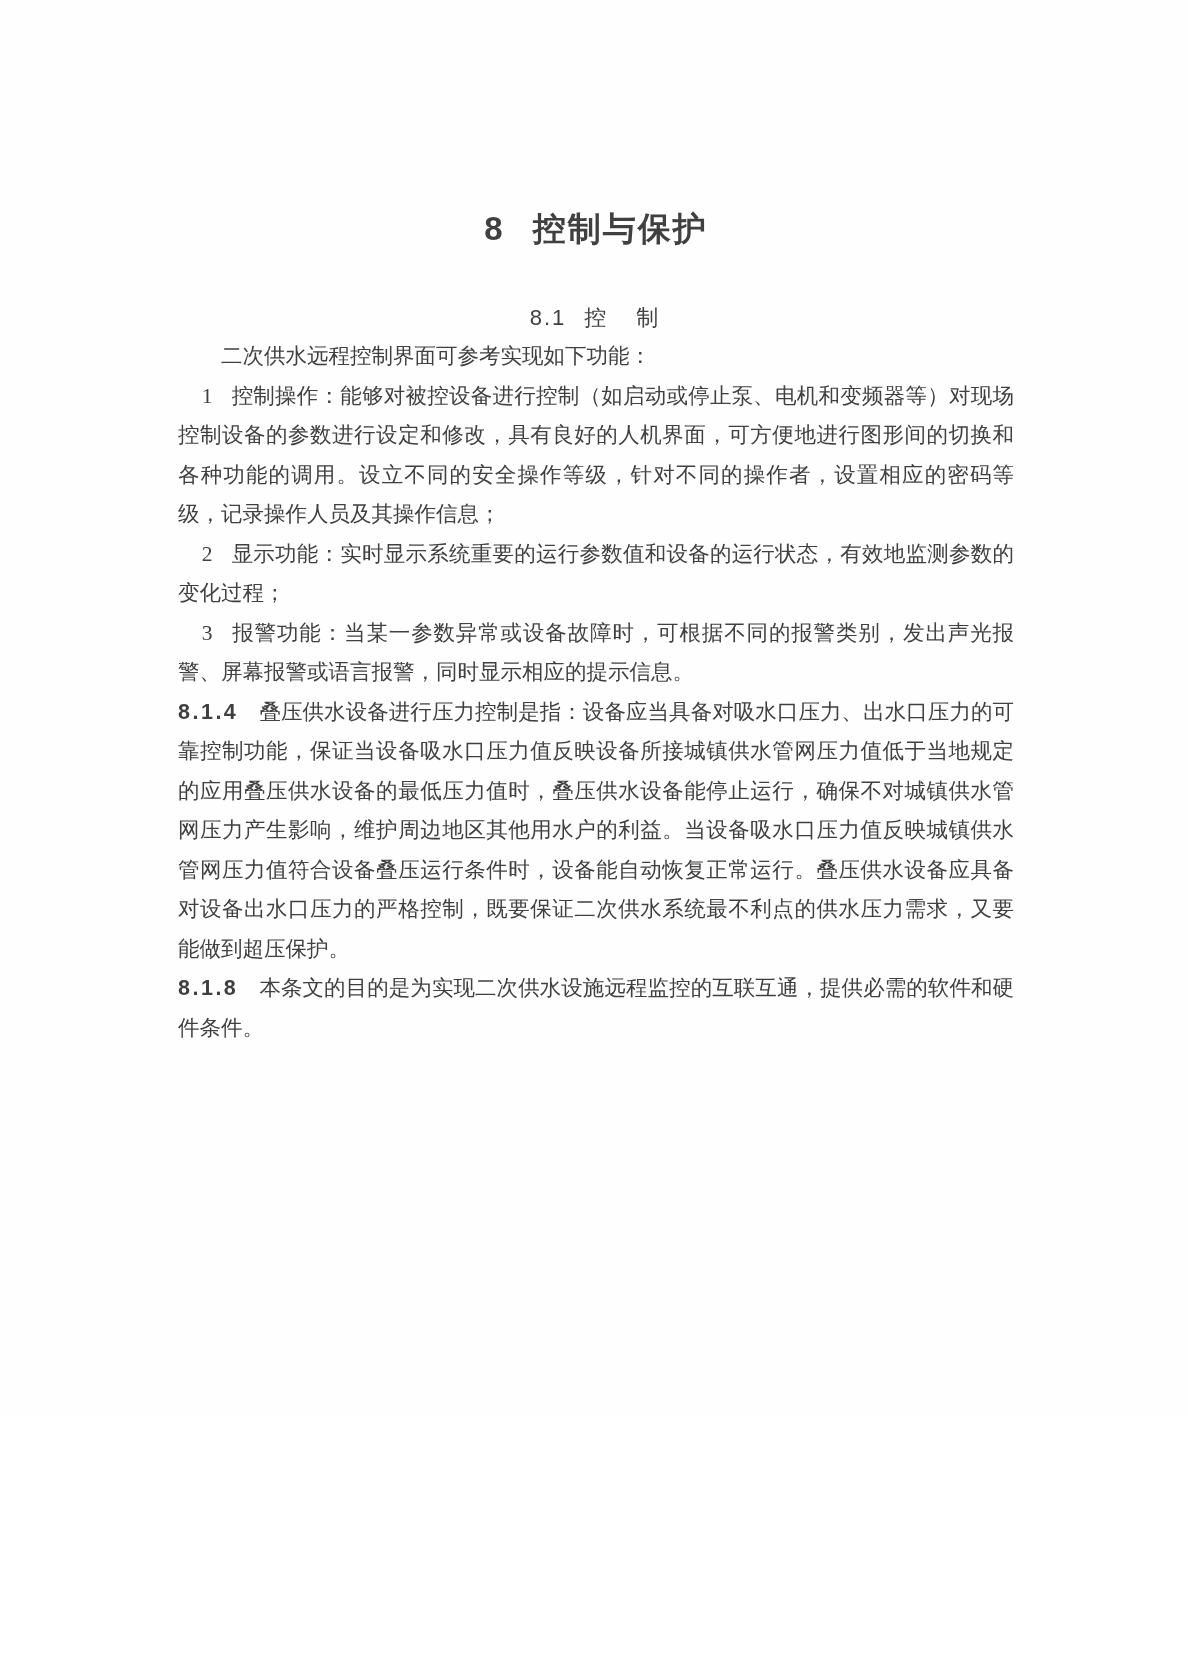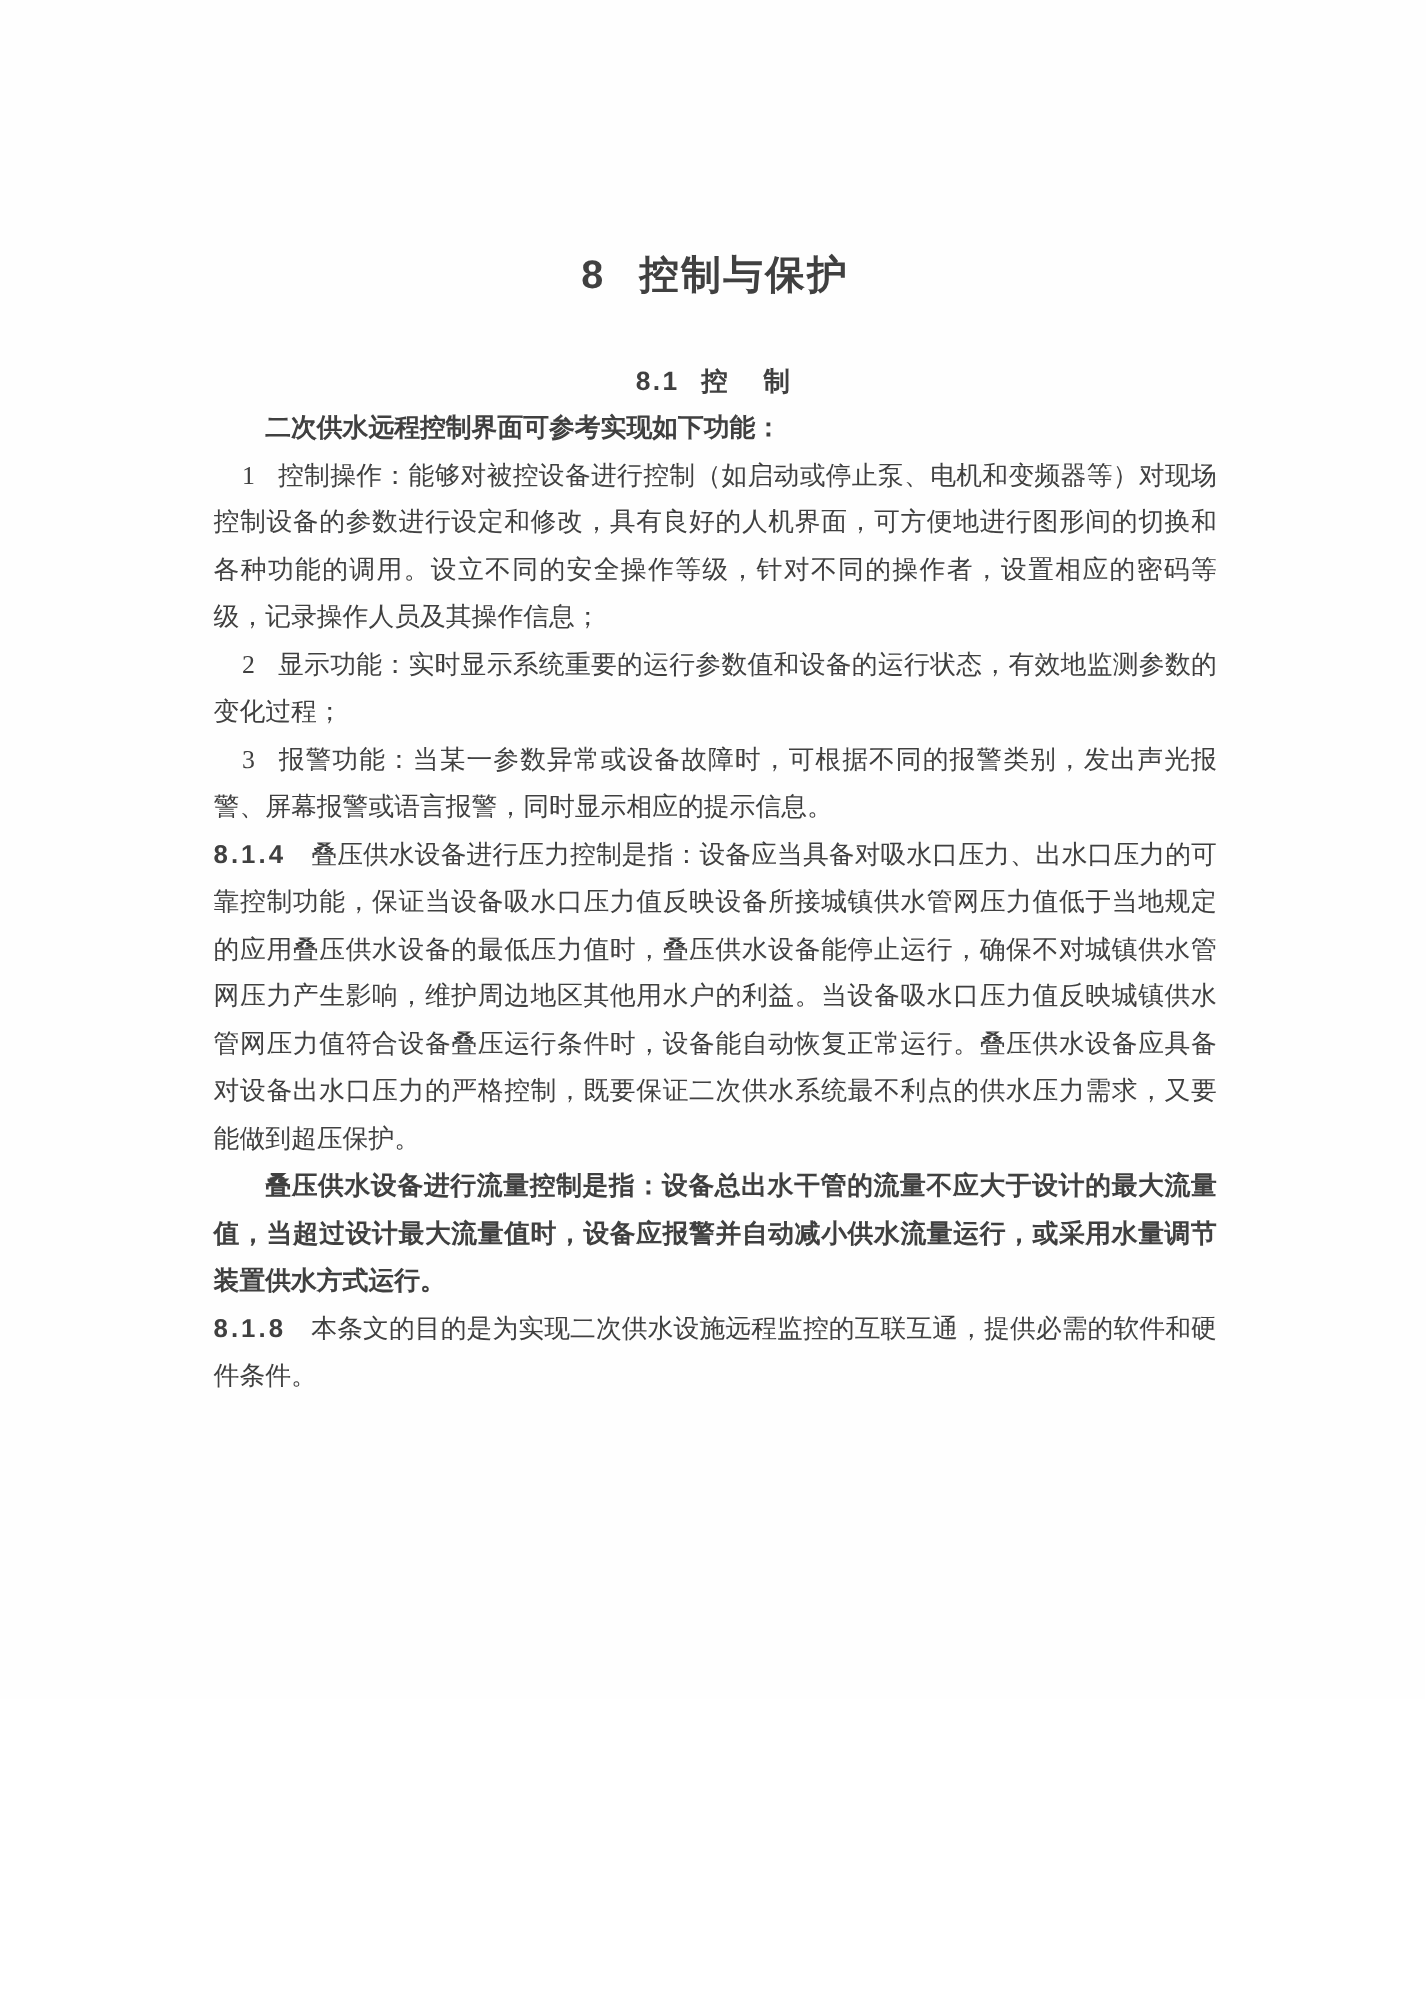--- a/index.html
+++ b/index.html
@@ -32,21 +32,21 @@
   .doc-title .chapter-num {
     margin-right: 28px;
   }
   .section-heading {
     position: absolute;
     top: 303px;
     left: 178px;
     width: 836px;
     text-align: center;
     font-family: "Liberation Sans", "DejaVu Sans", sans-serif;
-    font-weight: bold;
+    font-weight: normal;
     font-size: 22px;
     line-height: 30px;
     white-space: nowrap;
   }
   .section-heading .section-num {
     margin-right: 18px;
     letter-spacing: 2px;
   }
   .section-heading .section-title {
     letter-spacing: 4px;
@@ -60,21 +60,20 @@
     line-height: 39.5px;
     text-align: justify;
     text-justify: inter-ideograph;
   }
   .body-text p {
     margin: 0;
     padding: 0;
   }
   p.indent {
     text-indent: 2em;
-    font-weight: bold;
   }
   p.item {
     text-indent: 1.1em;
   }
   .clause-num {
     font-family: "Liberation Sans", "DejaVu Sans", sans-serif;
     font-weight: bold;
     letter-spacing: 2.5px;
     margin-right: 21px;
   }
@@ -112,21 +111,20 @@
     <p class="item"><span class="item-num">1</span><span>控制操作：能够对被控设备进行控制（如启动或停止泵、电机和变频器等）对现场控制设备的参数进行设定和修改，具有良好的人机界面，可方便地进行图形间的切换和各种功能的调用。设立不同的安全操作等级，针对不同的操作者，设置相应的密码等级，记录操作人员及其操作信息；</span></p>
 
     <p class="item"><span class="item-num">2</span><span>显示功能：实时显示系统重要的运行参数值和设备的运行状态，有效地监测参数的变化过程；</span></p>
 
     <p class="item"><span class="item-num">3</span><span>报警功能：当某一参数异常或设备故障时，可根据不同的报警类别，发出声光报警、屏幕报警或语言报警，同时显示相应的提示信息。</span></p>
 
 
 
     <p class="clause"><span class="clause-num">8.1.4</span><span>叠压供水设备进行压力控制是指：设备应当具备对吸水口压力、出水口压力的可靠控制功能，保证当设备吸水口压力值反映设备所接城镇供水管网压力值低于当地规定的应用叠压供水设备的最低压力值时，叠压供水设备能停止运行，确保不对城镇供水管网压力产生影响，维护周边地区其他用水户的利益。当设备吸水口压力值反映城镇供水管网压力值符合设备叠压运行条件时，设备能自动恢复正常运行。叠压供水设备应具备对设备出水口压力的严格控制，既要保证二次供水系统最不利点的供水压力需求，又要能做到超压保护。</span></p>
 
-    <p class="indent"><span>叠压供水设备进行流量控制是指：设备总出水干管的流量不应大于设计的最大流量值，当超过设计最大流量值时，设备应报警并自动减小供水流量运行，或采用水量调节装置供水方式运行。</span></p>
 
     <p class="clause"><span class="clause-num">8.1.8</span><span>本条文的目的是为实现二次供水设施远程监控的互联互通，提供必需的软件和硬件条件。</span></p>
 
   </div>
 
   <div class="page-number">35</div>
 
 </div>
 
 </body></html>

